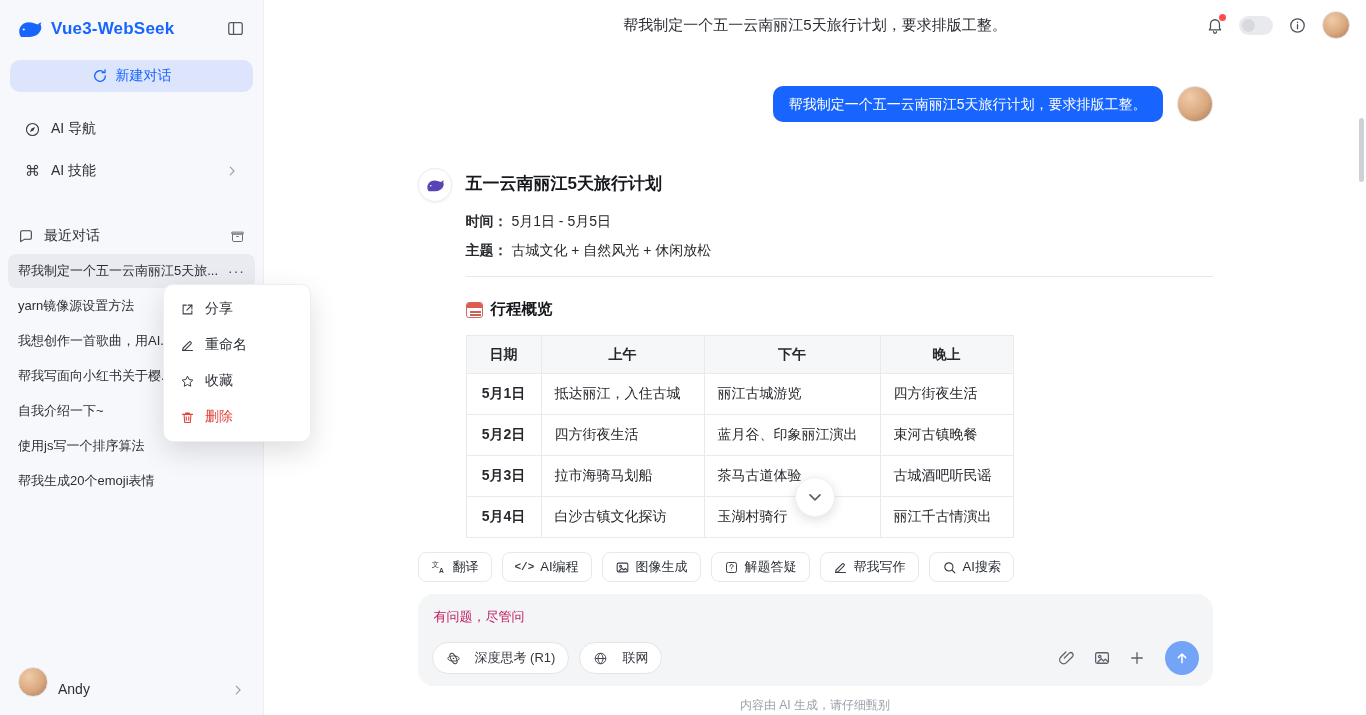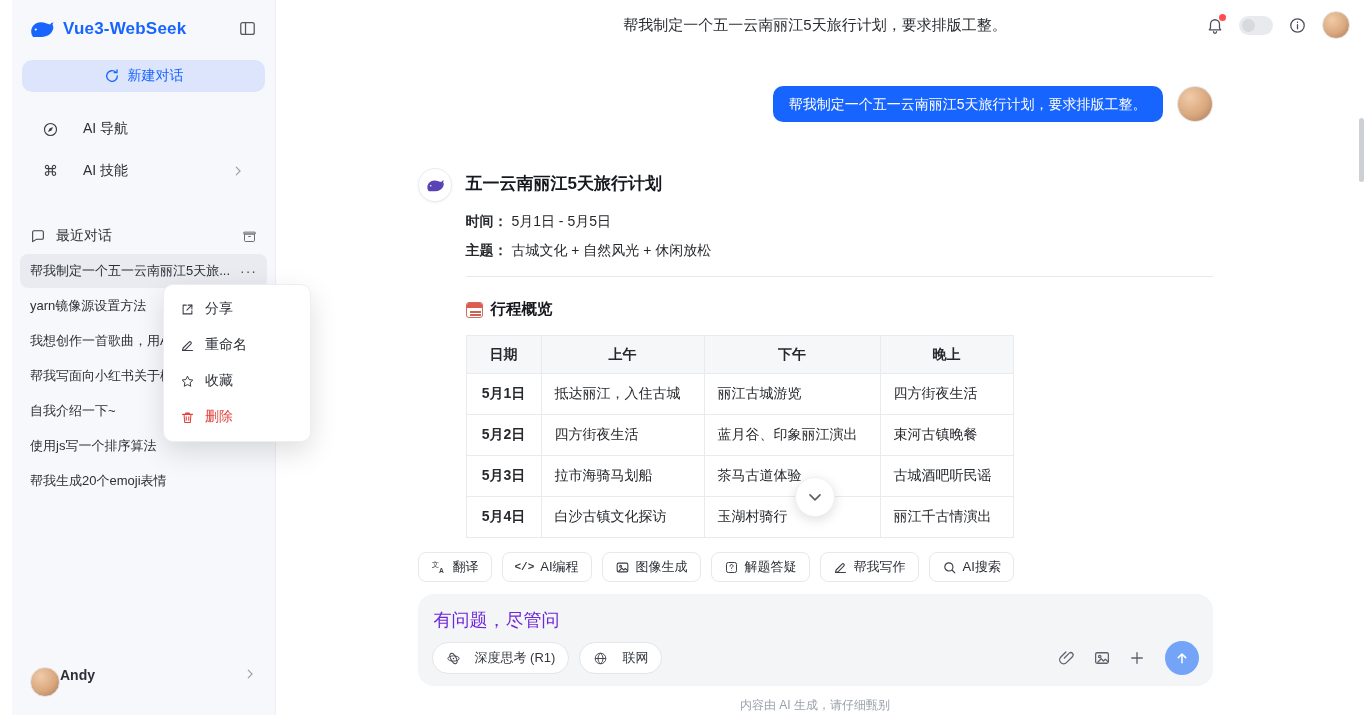--- a/index.html
+++ b/index.html
@@ -5,56 +5,56 @@
   * { box-sizing: border-box; margin: 0; padding: 0; }
   html,body { width:1366px; height:715px; overflow:hidden; }
   body {
     font-family: "Liberation Sans", "DejaVu Sans", sans-serif;
     background:#fff; color:#26282c; font-size:14px;
   }
   svg { display:block; }
 
   
   .sidebar {
-    position:fixed; left:12px; top:0; bottom:0; width:264px;
+    position:fixed; left:0; top:0; bottom:0; width:264px;
     background:#f7f8fb; border-right:1px solid #eceef2;
     display:flex; flex-direction:column; z-index:10;
   }
   .logo-row { display:flex; align-items:center; gap:8px; padding:15px 16px 12px; }
   .logo-text { color:#1764ff; font-weight:700; font-size:17px; letter-spacing:.2px; }
   .collapse-btn { margin-left:auto; cursor:pointer; padding:2px; }
   .new-chat-btn {
     margin:6px 10px 16px; height:32px; border-radius:10px;
     background:#dce5fc; color:#1764ff; font-size:14px; font-weight:500;
     display:flex; align-items:center; justify-content:center; gap:8px; cursor:pointer;
   }
   .nav-item {
-    height:42px; display:flex; align-items:center; gap:24px;
-    padding:0 30px; font-size:14px; color:#2b2f36; cursor:pointer;
+    height:42px; display:flex; align-items:center; gap:10px;
+    padding:0 24px; font-size:14px; color:#2b2f36; cursor:pointer;
   }
   .nav-item .chev { margin-left:auto; color:#9aa0a8; }
   .cmd-glyph { font-size:15px; color:#3a3d44; width:17px; text-align:center; }
   .recent-header {
     margin-top:26px; height:36px; display:flex; align-items:center; gap:10px;
     padding:0 18px; font-size:14px; color:#2b2f36;
   }
   .recent-header .right-ic { margin-left:auto; cursor:pointer; }
   .recent-list { overflow:hidden; }
   .recent-item {
     height:34px; line-height:34px; margin:0 8px 1px; padding:0 10px;
     border-radius:8px; font-size:13px; color:#2b2f36; cursor:pointer;
     white-space:nowrap; overflow:hidden; text-overflow:ellipsis;
     display:flex; align-items:center;
   }
   .recent-item span.txt { flex:1; overflow:hidden; text-overflow:ellipsis; white-space:nowrap; }
   .recent-item.active { background:#e9ebf1; }
   .more-dots { color:#4b4f57; font-size:14px; letter-spacing:1px; padding-left:6px; }
   .user-row {
-    margin-top:auto; display:flex; align-items:flex-start; 
-    padding:14px 18px 18px; cursor:pointer;font-weight:bold;
+    margin-top:auto; display:flex; align-items:flex-end; gap:10px;
+    padding:14px 18px 18px; cursor:pointer;
   }
   .avatar {
     width:30px; height:30px; border-radius:50%;
     background: radial-gradient(circle at 35% 30%, #f0cba9 0%, #d9a87e 55%, #a9795a 100%);
     border:1px solid #e3e4e8;
   }
   .user-name { font-size:14px; color:#2b2f36; }
   .user-row .chev { margin-left:auto; color:#9aa0a8; }
 
   
@@ -126,21 +126,21 @@
     height:30px; display:inline-flex; align-items:center; gap:6px;
     padding:0 12px; border:1px solid #e7e8ec; border-radius:8px;
     background:#fff; font-size:13px; color:#2b2f36; cursor:pointer; white-space:nowrap;
   }
   .code-glyph { font-family:"Liberation Mono","DejaVu Sans Mono",monospace; font-size:11px; color:#3a3d44; font-weight:700; }
 
   .composer {
     margin-top:12px; height:92px; border-radius:16px; background:#f4f5f7;
     position:relative; padding:14px 16px; cursor:text;
   }
-  .placeholder { color:#6d28d9; font-size:18px; }
+  .placeholder { color:#be185d; font-size:13px; }
   .composer-bottom {
     position:absolute; left:14px; right:14px; bottom:11px;
     display:flex; align-items:center; gap:10px;
   }
   .pill-btn {
     height:32px; display:inline-flex; align-items:center; gap:14px;
     padding:0 13px; border:1px solid #e3e5e9; border-radius:16px;
     background:#fff; font-size:13px; color:#33373e; cursor:pointer; white-space:nowrap;
   }
   .composer-icons { margin-left:auto; display:flex; align-items:center; gap:17px; }

